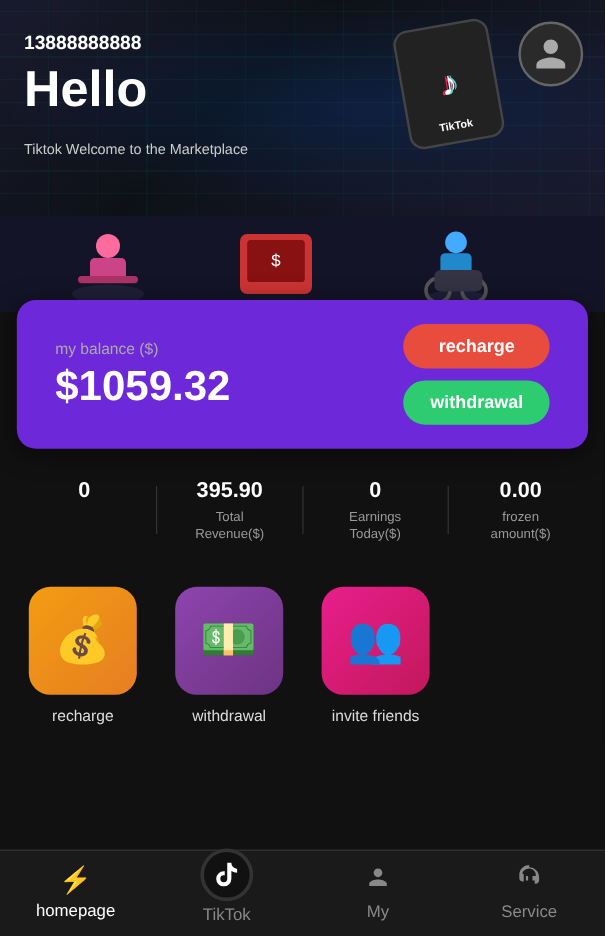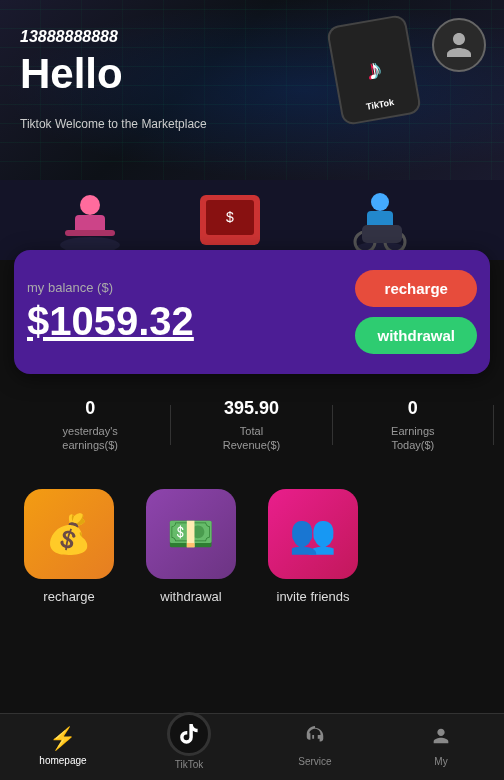--- a/index.html
+++ b/index.html
@@ -88,21 +88,20 @@
       width: 30px;
       height: 30px;
       fill: #aaa;
     }
     .header-phone-number {
       font-size: 16px;
       font-weight: bold;
       color: #fff;
       position: relative;
       z-index: 2;
-      font-style: italic;
     }
     .header-hello {
       font-size: 42px;
       font-weight: bold;
       color: #fff;
       position: relative;
       z-index: 2;
       line-height: 1.1;
       margin-top: 5px;
     }
@@ -123,45 +122,44 @@
       display: flex;
       align-items: flex-end;
     }
     .illus-svg {
       width: 100%;
       height: 80px;
     }
 
     
     .balance-card {
-      background: #4c1d95;
+      background: #6d28d9;
       margin: 0 14px;
       border-radius: 16px;
-      padding: 20px 13px;
+      padding: 20px 32px;
       position: relative;
       margin-top: -10px;
       z-index: 5;
       box-shadow: 0 4px 20px rgba(0,0,0,0.5);
     }
     .balance-row {
       display: flex;
       justify-content: space-between;
       align-items: center;
     }
     .balance-left {}
     .balance-label {
       font-size: 13px;
       color: #aaa;
     }
     .balance-amount {
-      font-size: 40px;
+      font-size: 35px;
       font-weight: bold;
       color: #fff;
       margin-top: 4px;
-      text-decoration: underline;
     }
     .balance-buttons {
       display: flex;
       flex-direction: column;
       gap: 10px;
     }
     .btn-recharge {
       background: #e74c3c;
       color: #fff;
       border: none;
@@ -282,21 +280,21 @@
       border-radius: 50%;
       width: 44px;
       height: 44px;
       display: flex;
       align-items: center;
       justify-content: center;
       margin-top: -10px;
       border: 3px solid #333;
     }
     .nav-label {
-      font-size: 10px;
+      font-size: 14px;
       color: #888;
       text-align: center;
     }
     .nav-label.active {
       color: #fff;
     }
 
     .content-wrap {
       padding-bottom: 80px;
     }
@@ -359,33 +357,36 @@
       <div class="balance-buttons">
         <button class="btn-recharge">recharge</button>
         <button class="btn-withdrawal">withdrawal</button>
       </div>
     </div>
   </div>
 
   <div class="stats-row">
     <div class="stat-item">
       <div class="stat-value">0</div>
-      <div class="stat-label">yesterday's<br>earnings($)</div>
     </div>
     <div class="stat-divider"></div>
     <div class="stat-item">
       <div class="stat-value">395.90</div>
       <div class="stat-label">Total<br>Revenue($)</div>
     </div>
     <div class="stat-divider"></div>
     <div class="stat-item">
       <div class="stat-value">0</div>
       <div class="stat-label">Earnings<br>Today($)</div>
     </div>
     <div class="stat-divider"></div>
+    <div class="stat-item">
+      <div class="stat-value">0.00</div>
+      <div class="stat-label">frozen<br>amount($)</div>
+    </div>
   </div>
 
   <div class="quick-section">
     <div class="quick-grid">
 
       <div class="quick-item">
         <div class="quick-icon-box icon-orange">
           <span>💰</span>
         </div>
         <span class="quick-label">recharge</span>
@@ -423,28 +424,28 @@
       <svg width="24" height="24" viewBox="0 0 24 24" fill="white">
         <path d="M19.59 6.69a4.83 4.83 0 01-3.77-4.25V2h-3.45v13.67a2.89 2.89 0 01-2.88 2.5 2.89 2.89 0 01-2.89-2.89 2.89 2.89 0 012.89-2.89c.28 0 .54.04.79.1V9.01a6.33 6.33 0 00-.79-.05 6.34 6.34 0 00-6.34 6.34 6.34 6.34 0 006.34 6.34 6.34 6.34 0 006.33-6.34V8.79a8.18 8.18 0 004.78 1.52V6.86a4.85 4.85 0 01-1.01-.17z"></path>
       </svg>
     </div>
     <span class="nav-label">TikTok</span>
   </div>
 
   <div class="nav-item">
     <div class="nav-icon">
       <svg width="22" height="22" viewBox="0 0 24 24" fill="#888">
-        <path d="M12 1C7.03 1 3 5.03 3 10v3c0 1.66 1.34 3 3 3h1v-7H6v-1C6 6.69 8.69 4 12 4s6 2.69 6 6v1h-1v7h1c1.66 0 3-1.34 3-3v-3c0-4.97-4.03-9-9-9zm-1 14H9v-4h2v4zm6 0h-2v-4h2v4z"></path>
+        <path d="M12 12c2.21 0 4-1.79 4-4s-1.79-4-4-4-4 1.79-4 4 1.79 4 4 4zm0 2c-2.67 0-8 1.34-8 4v2h16v-2c0-2.66-5.33-4-8-4z"></path>
       </svg>
     </div>
-    <span class="nav-label">Service</span>
+    <span class="nav-label">My</span>
   </div>
 
   <div class="nav-item">
     <div class="nav-icon">
       <svg width="22" height="22" viewBox="0 0 24 24" fill="#888">
-        <path d="M12 12c2.21 0 4-1.79 4-4s-1.79-4-4-4-4 1.79-4 4 1.79 4 4 4zm0 2c-2.67 0-8 1.34-8 4v2h16v-2c0-2.66-5.33-4-8-4z"></path>
+        <path d="M12 1C7.03 1 3 5.03 3 10v3c0 1.66 1.34 3 3 3h1v-7H6v-1C6 6.69 8.69 4 12 4s6 2.69 6 6v1h-1v7h1c1.66 0 3-1.34 3-3v-3c0-4.97-4.03-9-9-9zm-1 14H9v-4h2v4zm6 0h-2v-4h2v4z"></path>
       </svg>
     </div>
-    <span class="nav-label">My</span>
+    <span class="nav-label">Service</span>
   </div>
 
 </div>
 
 </body></html>

